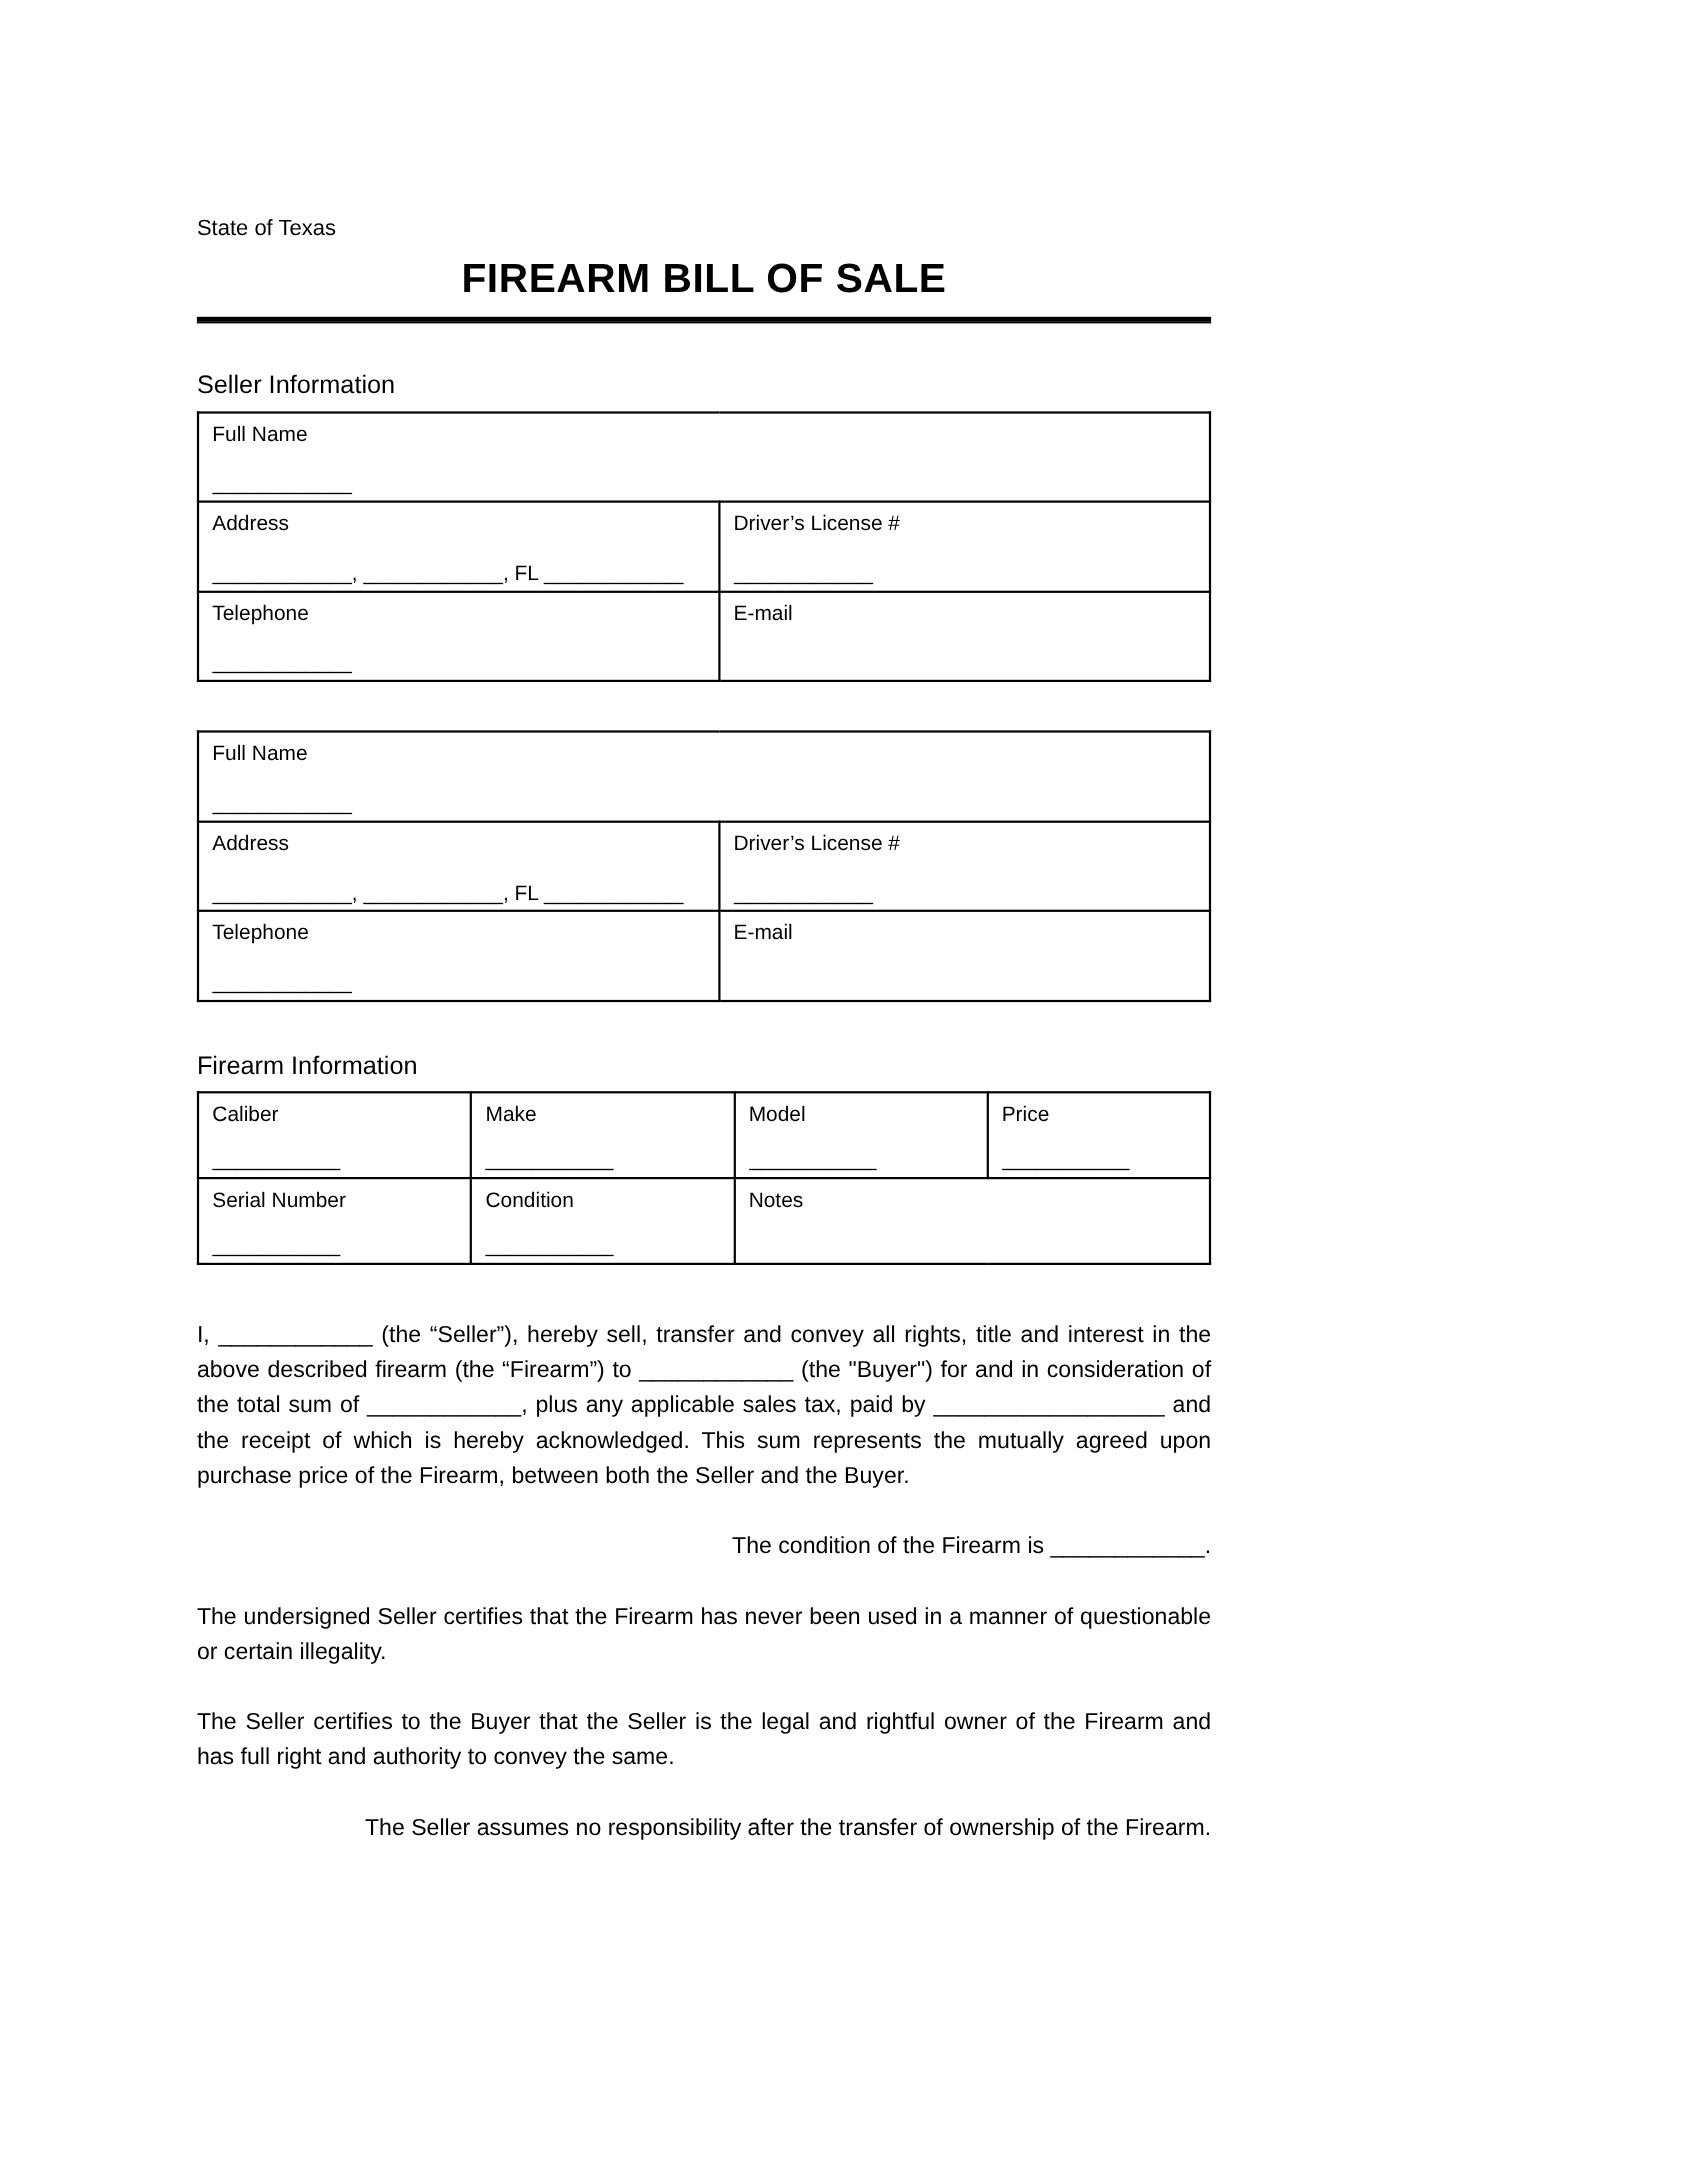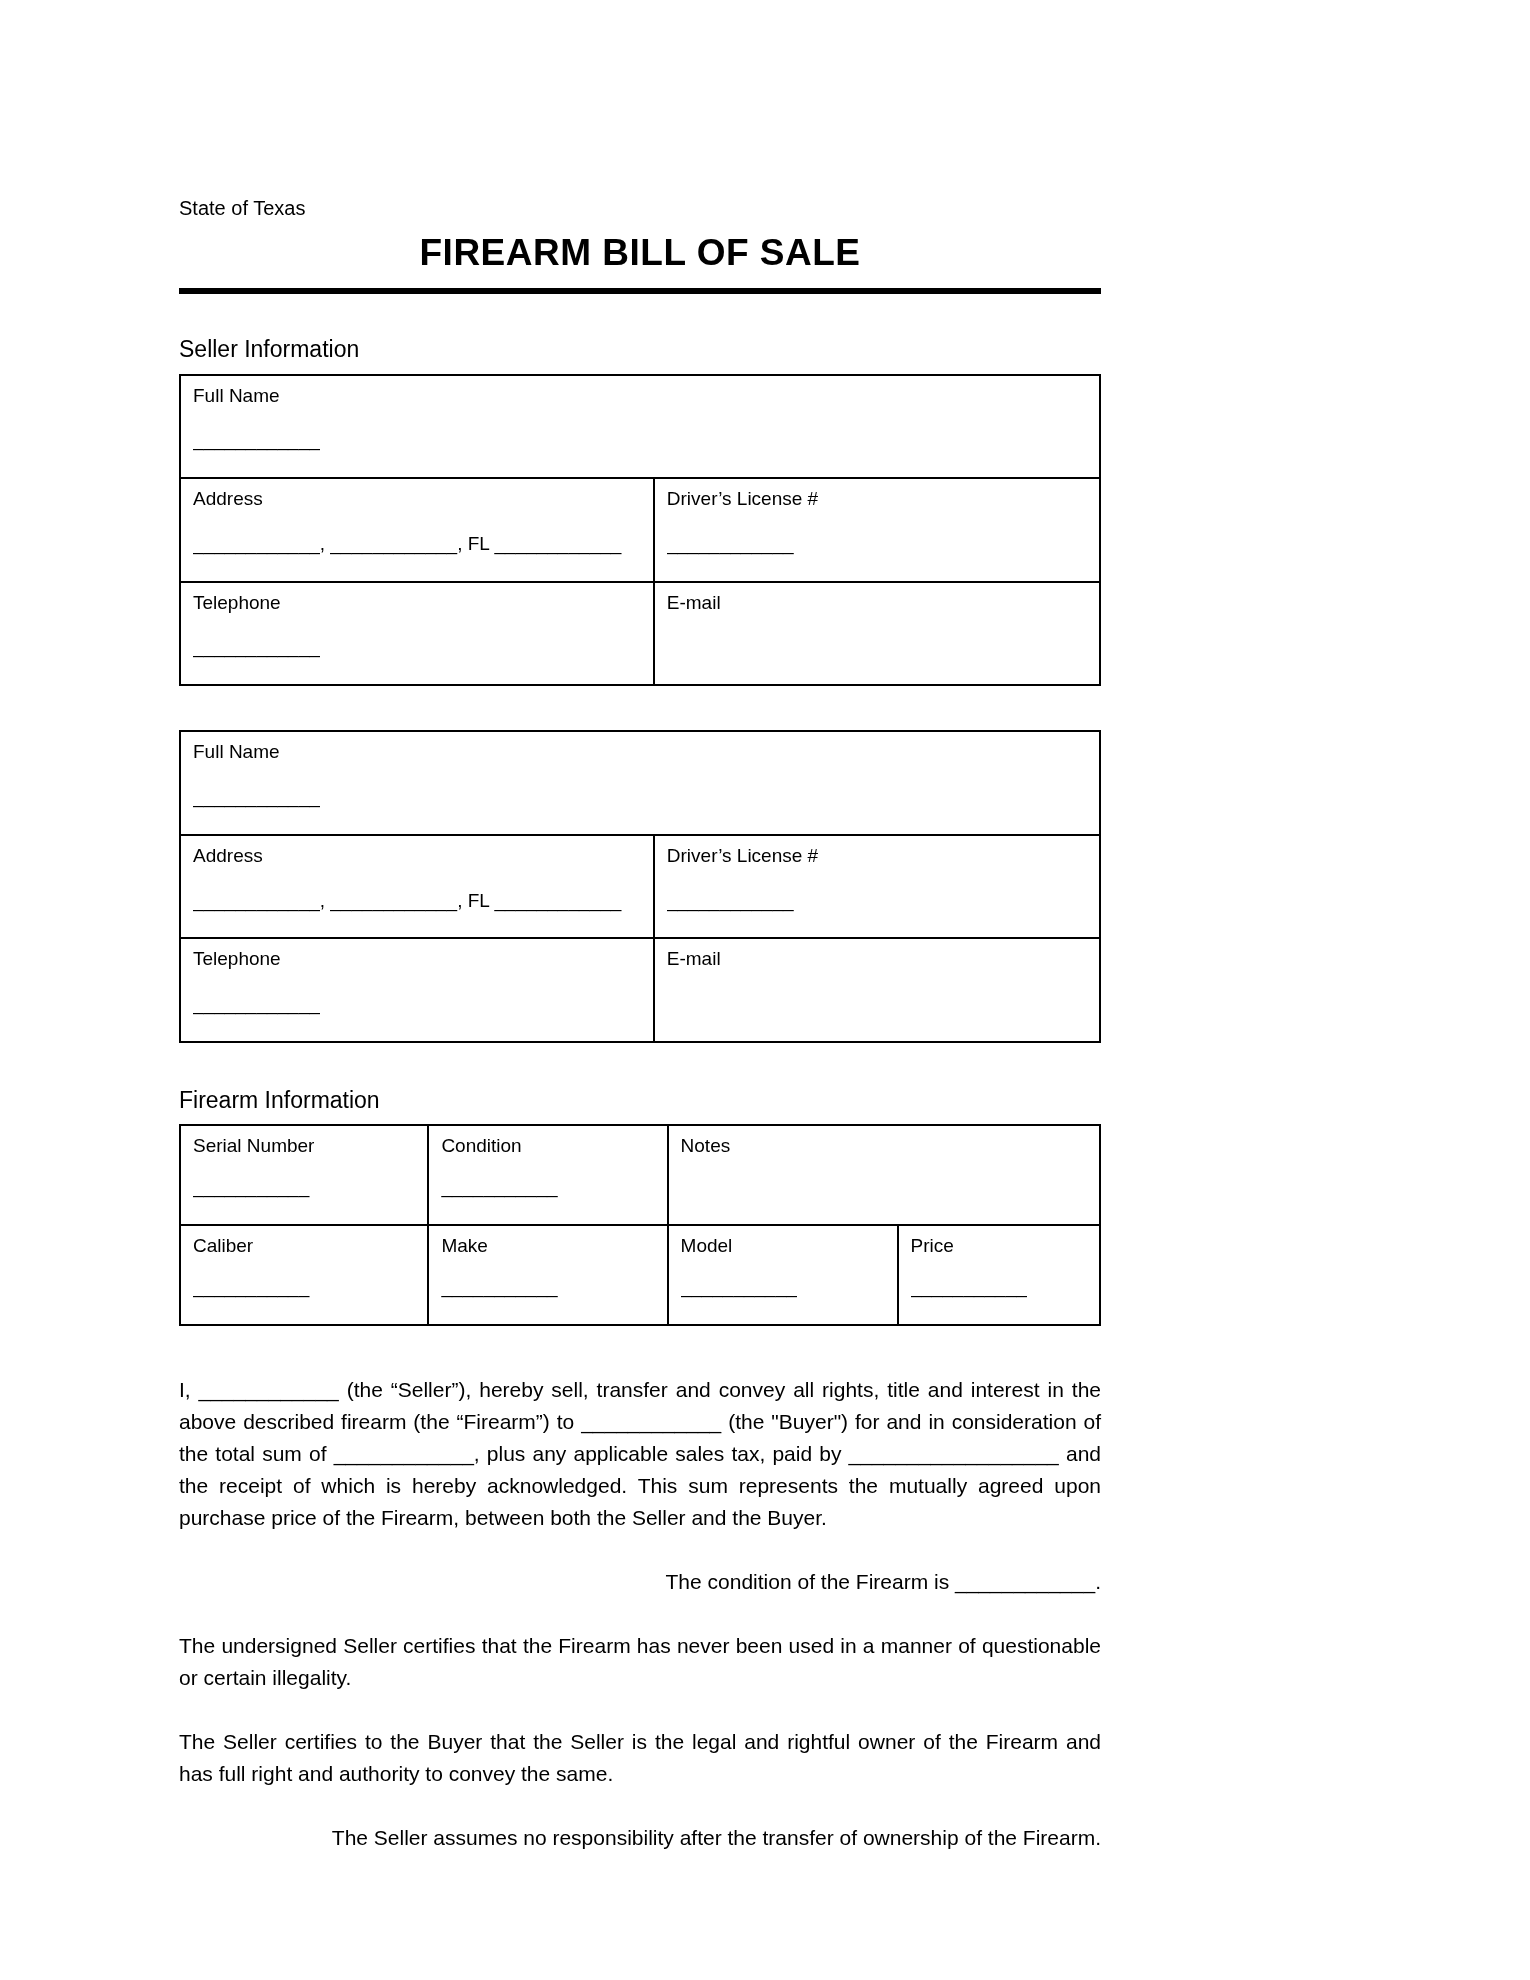--- a/index.html
+++ b/index.html
@@ -43,21 +43,21 @@
   table.info-table {
     border-collapse: collapse;
     width: 100%;
     table-layout: fixed;
     margin-bottom: 44px;
   }
   table.info-table.firearm { margin-bottom: 48px; }
   table.info-table td {
     border: 2px solid #000;
     vertical-align: top;
-    padding: 8px 12px 25px 12px;
+    padding: 8px 12px 3px 12px;
   }
   .cell-label {
     font-size: 19px;
     line-height: 1.25;
   }
   .cell-blank {
     font-size: 19px;
     line-height: 1.2;
     margin-top: 22px;
     white-space: nowrap;
@@ -157,47 +157,47 @@
     <table class="info-table firearm">
       <colgroup>
           <col style="width:27%">
           <col style="width:26%">
           <col style="width:25%">
           <col style="width:22%">
         </colgroup>
       <tbody>
           <tr>
         <td>
+          <div class="cell-label">Caliber</div>
+          <div class="cell-blank">___________</div>
+        </td>
+        <td>
+          <div class="cell-label">Make</div>
+          <div class="cell-blank">___________</div>
+        </td>
+        <td>
+          <div class="cell-label">Model</div>
+          <div class="cell-blank">___________</div>
+        </td>
+        <td>
+          <div class="cell-label">Price</div>
+          <div class="cell-blank">___________</div>
+        </td>
+      </tr>
+      <tr>
+        <td>
           <div class="cell-label">Serial Number</div>
           <div class="cell-blank">___________</div>
         </td>
         <td>
           <div class="cell-label">Condition</div>
           <div class="cell-blank">___________</div>
         </td>
         <td colspan="2">
           <div class="cell-label">Notes</div>
-        </td>
-      </tr>
-      <tr>
-        <td>
-          <div class="cell-label">Caliber</div>
-          <div class="cell-blank">___________</div>
-        </td>
-        <td>
-          <div class="cell-label">Make</div>
-          <div class="cell-blank">___________</div>
-        </td>
-        <td>
-          <div class="cell-label">Model</div>
-          <div class="cell-blank">___________</div>
-        </td>
-        <td>
-          <div class="cell-label">Price</div>
-          <div class="cell-blank">___________</div>
         </td>
       </tr>
     </tbody>
       </table>
 
     <div class="paragraphs">
       <p>I, ____________ (the “Seller”), hereby sell, transfer and convey all rights, title and interest in the above described firearm (the “Firearm”) to ____________ (the "Buyer") for and in consideration of the total sum of ____________, plus any applicable sales tax, paid by __________________ and the receipt of which is hereby acknowledged. This sum represents the mutually agreed upon purchase price of the Firearm, between both the Seller and the Buyer.</p>
       <p class="no-justify">The condition of the Firearm is ____________.</p>
       <p>The undersigned Seller certifies that the Firearm has never been used in a manner of questionable or certain illegality.</p>
       <p>The Seller certifies to the Buyer that the Seller is the legal and rightful owner of the Firearm and has full right and authority to convey the same.</p>

